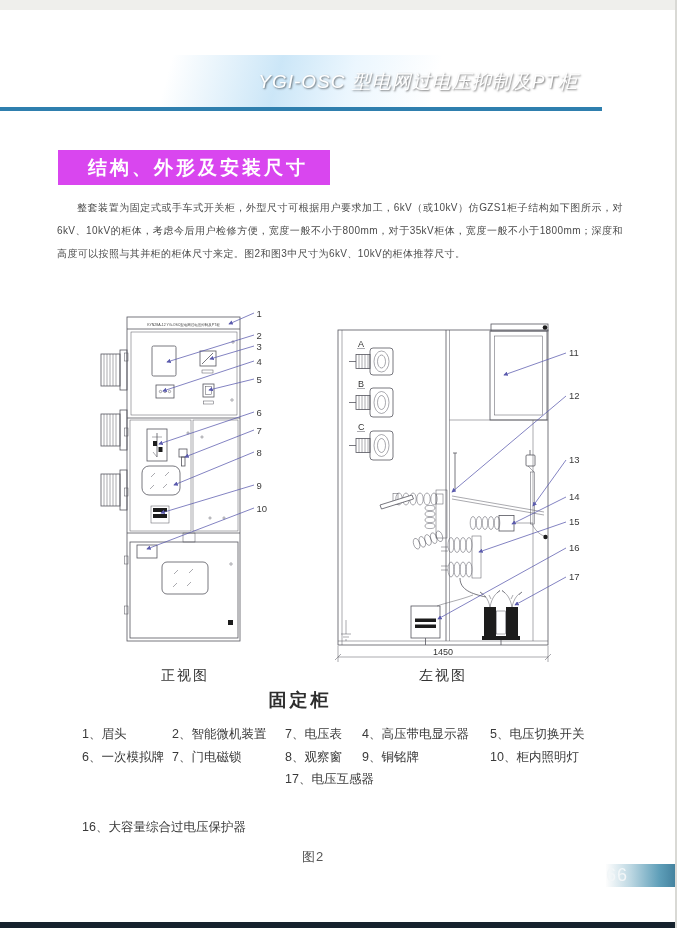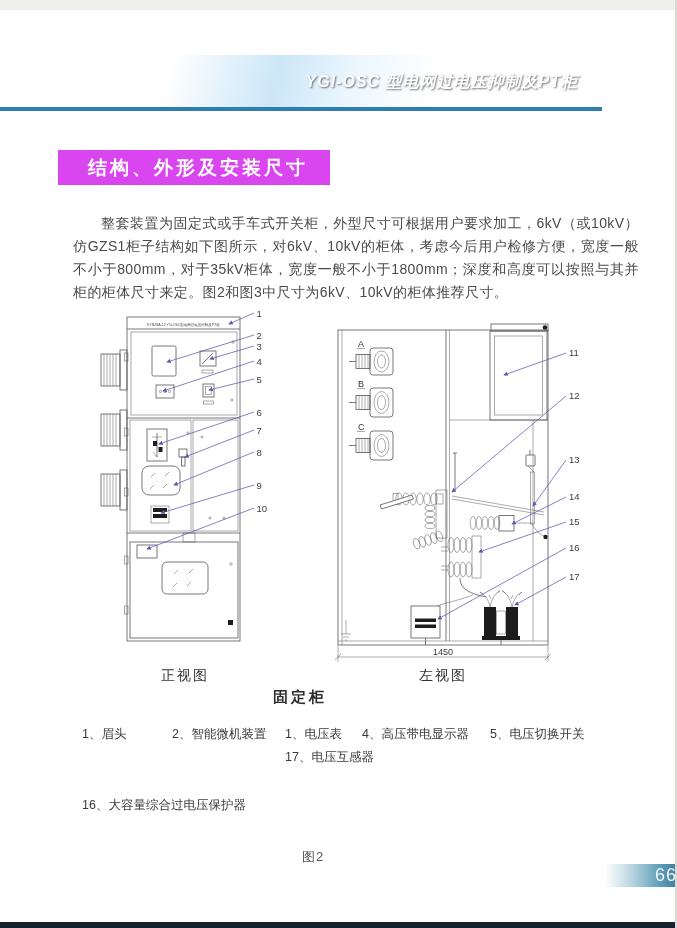--- a/index.html
+++ b/index.html
@@ -9,55 +9,55 @@
   .right-edge{position:absolute;right:0;top:0;width:2px;height:928px;background:#d9d9d5;}
 
   
   .banner{position:absolute;left:0;top:55px;width:602px;height:52px;
           background:linear-gradient(100deg,#0c1624 0%,#0f2236 25%,#17466b 50%,#2b7fb6 72%,#133párty 0) ,
                      linear-gradient(100deg,#0c1624 0%,#0f2236 25%,#17466b 50%,#2b7fb6 72%,#123150 96%);
           border-bottom:4px solid #2f7fae;}
   .banner::before{content:"";position:absolute;inset:0;
           background:linear-gradient(105deg,transparent 28%,rgba(120,190,235,.38) 46%,rgba(165,215,250,.22) 58%,transparent 72%);}
   .banner-title{position:absolute;right:24px;top:0;height:52px;line-height:54px;
-          color:#ffffff;font-size:16px;font-weight:bold;font-style:italic;letter-spacing:1px;
+          color:#ffffff;font-size:19px;font-weight:normal;font-style:italic;letter-spacing:1px;
           text-shadow:1px 1px 2px rgba(0,0,0,.55);}
 
   
   .section-heading{position:absolute;left:58px;top:150px;width:272px;height:35px;
           background:#d946ef;color:#ffffff;font-family:"Liberation Serif",serif;
           font-size:19px;font-weight:bold;letter-spacing:3px;line-height:36px;padding-left:30px;
           box-sizing:border-box;}
 
-  .body-paragraph{position:absolute;left:57px;top:196px;width:566px;margin:16px;
-          font-size:14px;line-height:23px;color:#4b4b4b;text-indent:2em;text-align:justify;
+  .body-paragraph{position:absolute;left:57px;top:196px;width:566px;margin:0;
+          font-size:10px;line-height:23px;color:#4b4b4b;text-indent:2em;text-align:justify;
           letter-spacing:.4px;}
 
   svg{position:absolute;left:100px;top:300px;}
   svg text{font-family:"Liberation Sans",sans-serif;}
   .ln{stroke:#55555e;fill:none;stroke-width:.8;}
   .thin{stroke-width:.5;}
   .dk{fill:#1c1c1c;stroke:none;}
   .callout{stroke:#5a5aad;stroke-width:.75;fill:none;}
   .cnum{fill:#3a3a3a;font-size:9.5px;}
   .cap{fill:#333333;font-size:14px;letter-spacing:2px;}
 
   
   .legend-title{position:absolute;left:0;top:688px;width:600px;text-align:center;
-          font-size:15px;font-weight:bold;color:#2e2e2e;letter-spacing:3px;}
+          font-size:18px;font-weight:bold;color:#2e2e2e;letter-spacing:3px;}
   .legend{position:absolute;left:82px;top:723px;width:545px;font-size:12.5px;color:#3a3a3a;}
   .legend-row{display:flex;height:22.5px;line-height:22.5px;}
   .lc1{width:90px;}.lc2{width:113px;}.lc3{width:77px;}.lc4{width:128px;}.lc5{flex:1;}
   .lc12{width:203px;margin-top:48px;}
 
   .figure-caption{position:absolute;left:302px;top:848px;font-size:13px;color:#555555;letter-spacing:1px;}
 
   .page-num-bar{position:absolute;left:606px;top:864px;width:71px;height:23px;
           background:linear-gradient(to right,#fdfdfd 0%,#bcd7e2 35%,#5f9fb9 75%,#417f9c 100%);
-          color:#f2f6f8;font-size:18px;text-align:right;line-height:23px;letter-spacing:1px;}
+          color:#f2f6f8;font-size:18px;text-align:left;line-height:23px;letter-spacing:1px;}
   .bottom-bar{position:absolute;left:0;top:922px;width:677px;height:6px;background:#16222e;}
 </style>
 </head>
 <body>
 
 <div class="page">
   <div class="top-strip"></div>
 
   <div class="banner">
     <span class="banner-title">YGI-OSC 型电网过电压抑制及PT柜</span>
@@ -345,23 +345,30 @@
         <text class="cnum" x="469" y="280">17</text>
     </g>
   </svg>
 
   <div class="legend-title">固定柜</div>
 
   <div class="legend">
     <div class="legend-row">
       <span class="lc1">1、眉头</span>
       <span class="lc2">2、智能微机装置</span>
-      <span class="lc3">1、电压表</span>
+      <span class="lc3">7、电压表</span>
       <span class="lc4">4、高压带电显示器</span>
       <span class="lc5">5、电压切换开关</span>
+    </div>
+    <div class="legend-row">
+      <span class="lc1">6、一次模拟牌</span>
+      <span class="lc2">7、门电磁锁</span>
+      <span class="lc3">8、观察窗</span>
+      <span class="lc4">9、铜铭牌</span>
+      <span class="lc5">10、柜内照明灯</span>
     </div>
     <div class="legend-row">
       <span class="lc12">16、大容量综合过电压保护器</span>
       <span class="lc5">17、电压互感器</span>
     </div>
   </div>
 
   <div class="figure-caption">图2</div>
 
   <div class="page-num-bar">

